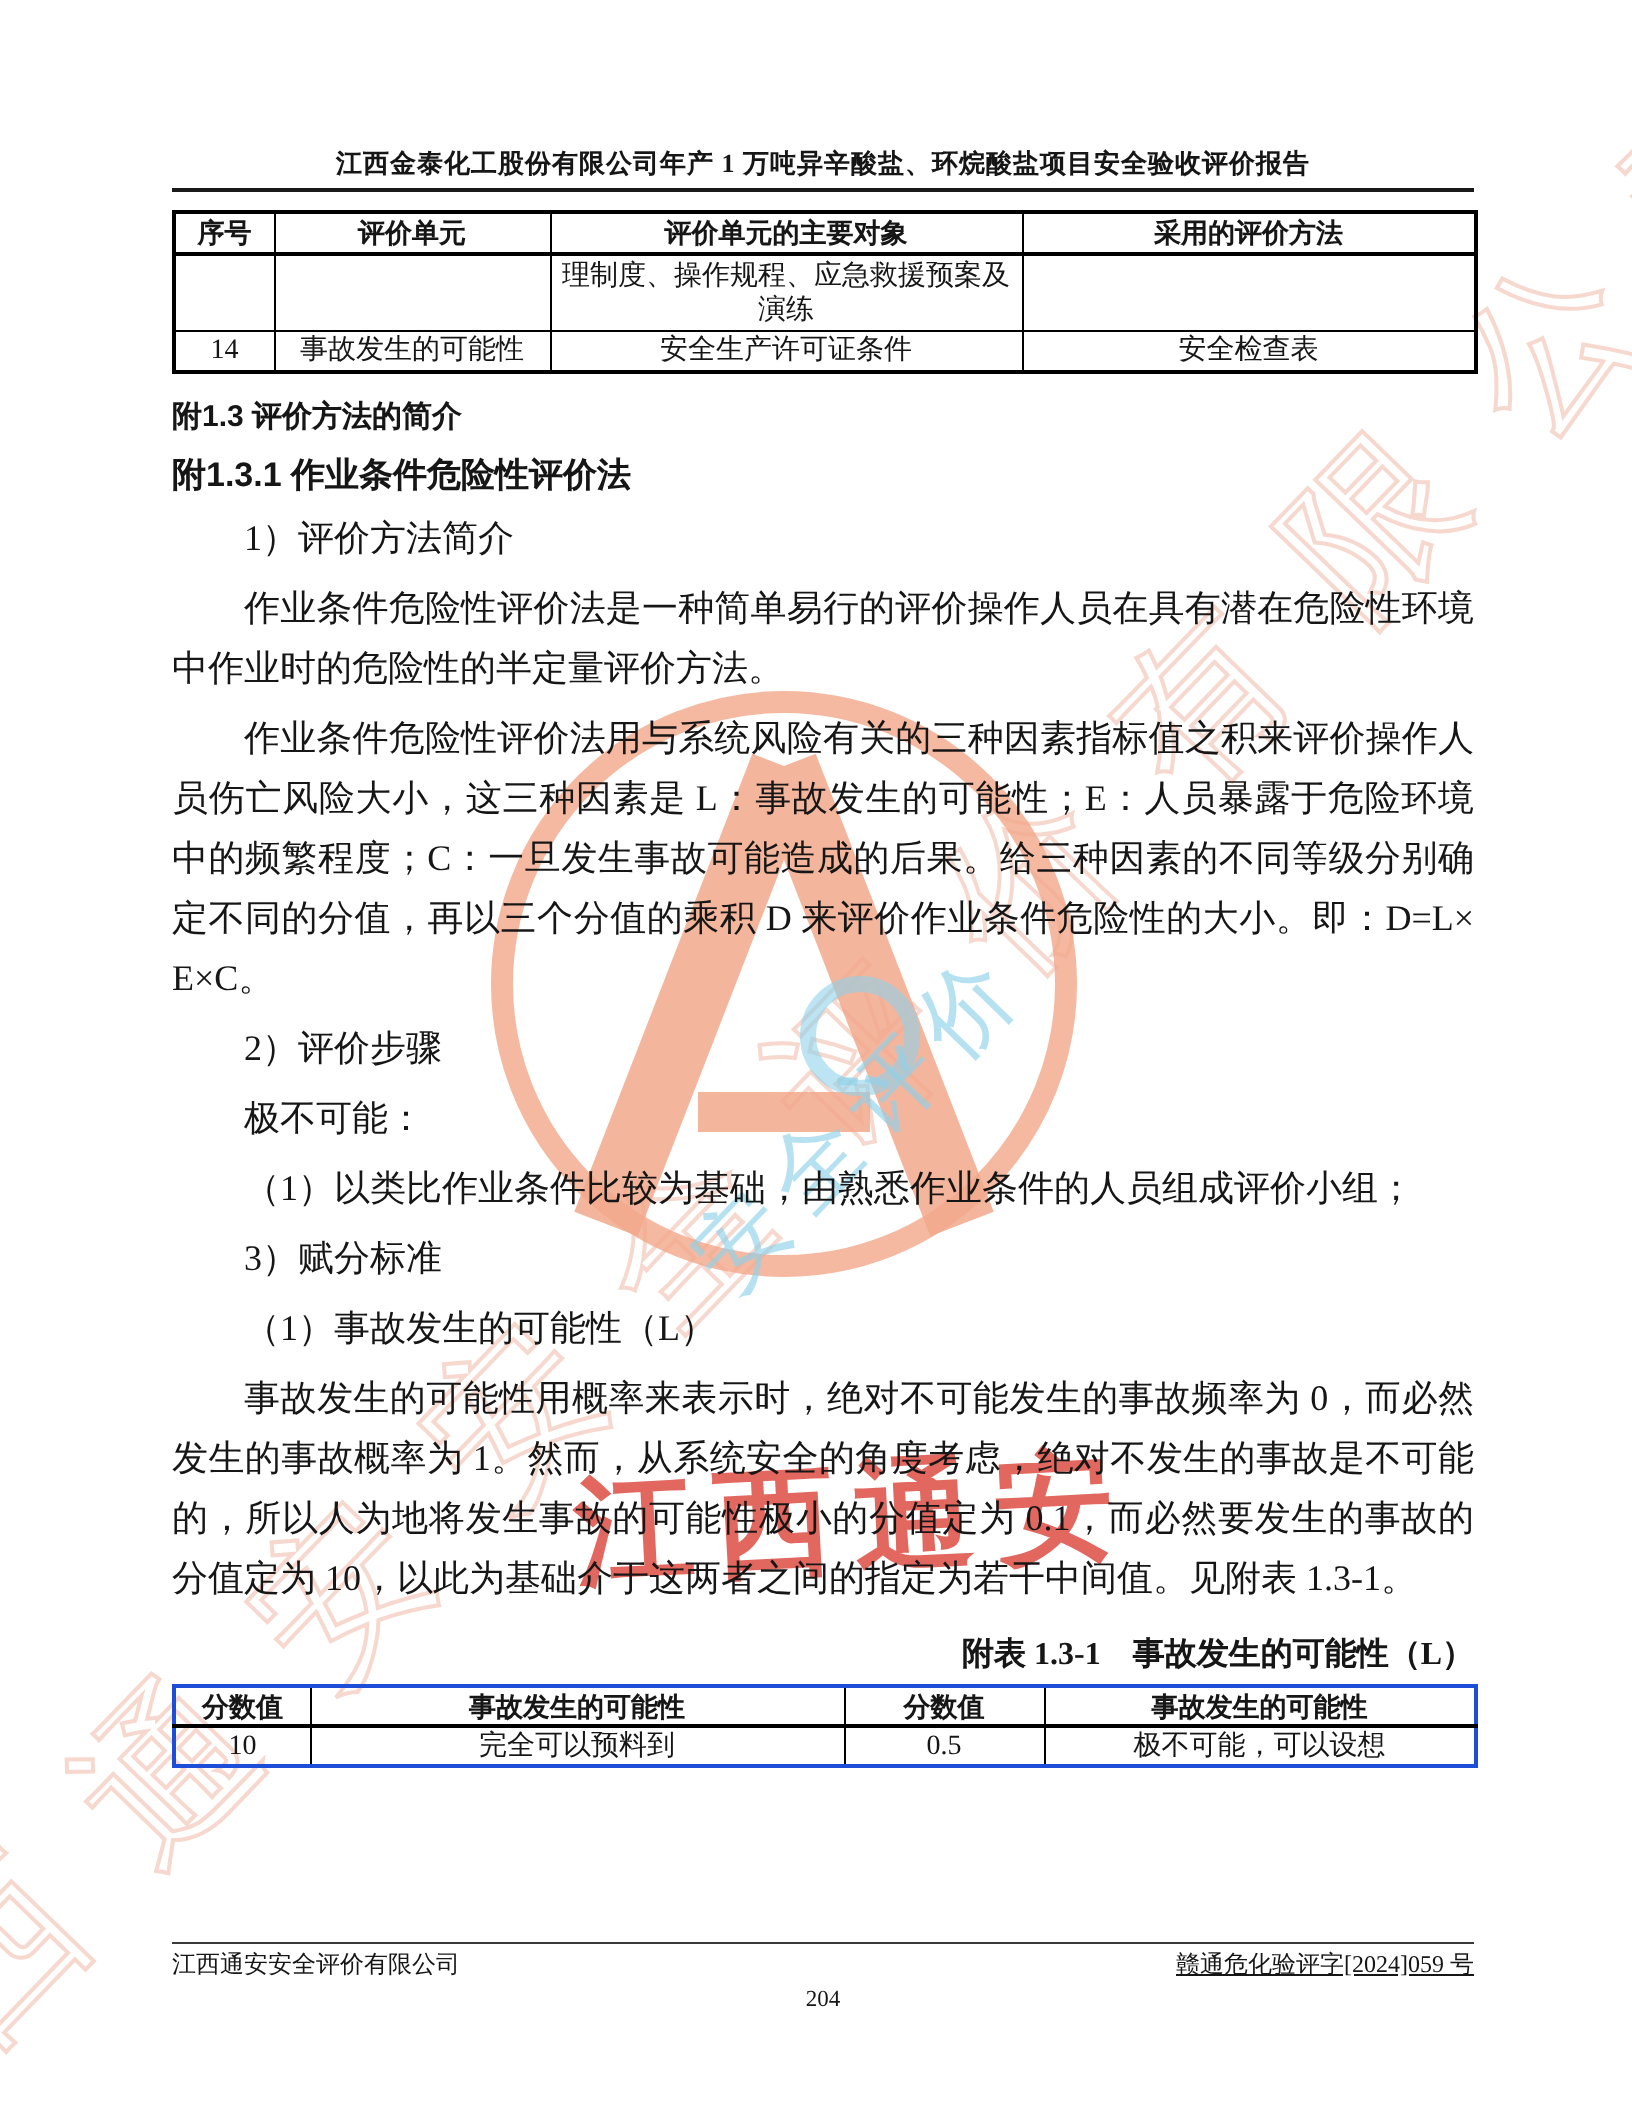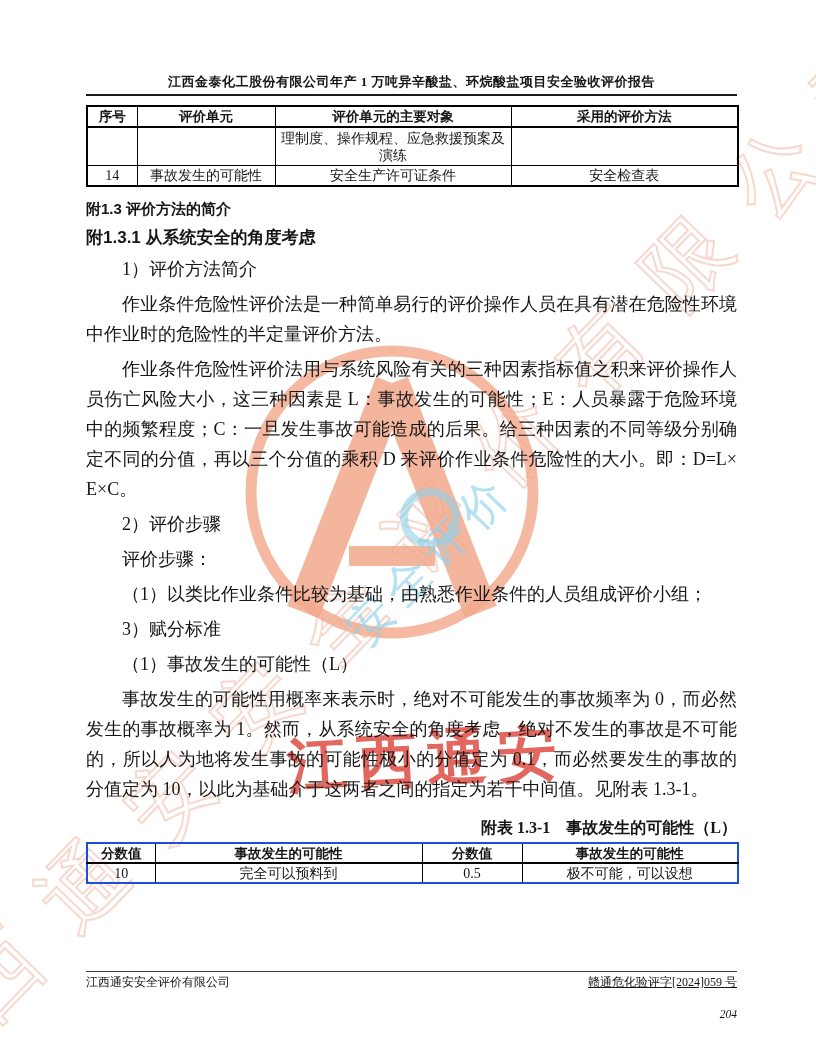--- a/index.html
+++ b/index.html
@@ -40,21 +40,21 @@
   .t2 th,.t2 td { border:1px solid #000; text-align:center; vertical-align:middle; padding:0 2px; line-height:17px; height:18px; }
   .t2 thead th { border-bottom:2px solid #000; font-family:"Liberation Sans","DejaVu Sans",sans-serif; font-size:13.5px; font-weight:700; }
 
   .footer {
     position:absolute; left:86px; top:971px; width:651px; z-index:1;
     border-top:1px solid #3a3a3a; font-size:12px; line-height:14px;
   }
   .footer .bar { overflow:hidden; padding-top:3px; }
   .f-left { float:left; }
   .f-right { float:right;text-decoration:underline; }
-  .page-num { clear:both; text-align:right; font-size:11.5px; margin-top:18px;font-style:italic; }
+  .page-num { clear:both; text-align:center; font-size:11.5px; margin-top:4px; }
 </style>
 </head>
 <body>
 
 <div class="page">
 
   <svg class="wm" width="816" height="1056" viewBox="0 0 816 1056">
     <text transform="rotate(-46 400 560)" x="400" y="588" text-anchor="middle" font-size="84" letter-spacing="40" fill="none" stroke="#eeb39e" stroke-width="2" opacity="0.5">江西通安安全评价有限公司</text>
 
     <circle cx="392" cy="492" r="141" fill="none" stroke="#f2a78b" stroke-width="11" opacity="0.8"></circle>
@@ -99,28 +99,28 @@
         <tr class="r-last">
           <td>14</td>
           <td>事故发生的可能性</td>
           <td>安全生产许可证条件</td>
           <td>安全检查表</td>
         </tr>
       </tbody>
     </table>
 
     <div class="sec1">附1.3 评价方法的简介</div>
-    <div class="sec2">附1.3.1 从系统安全的角度考虑</div>
+    <div class="sec2">附1.3.1 作业条件危险性评价法</div>
 
     <div class="body-text">
       <p>1）评价方法简介</p>
       <p>作业条件危险性评价法是一种简单易行的评价操作人员在具有潜在危险性环境中作业时的危险性的半定量评价方法。</p>
       <p>作业条件危险性评价法用与系统风险有关的三种因素指标值之积来评价操作人员伤亡风险大小，这三种因素是 L：事故发生的可能性；E：人员暴露于危险环境中的频繁程度；C：一旦发生事故可能造成的后果。给三种因素的不同等级分别确定不同的分值，再以三个分值的乘积 D 来评价作业条件危险性的大小。即：D=L×E×C。</p>
       <p>2）评价步骤</p>
-      <p>评价步骤：</p>
+      <p>极不可能：</p>
       <p>（1）以类比作业条件比较为基础，由熟悉作业条件的人员组成评价小组；</p>
       <p>3）赋分标准</p>
       <p>（1）事故发生的可能性（L）</p>
       <p>事故发生的可能性用概率来表示时，绝对不可能发生的事故频率为 0，而必然发生的事故概率为 1。然而，从系统安全的角度考虑，绝对不发生的事故是不可能的，所以人为地将发生事故的可能性极小的分值定为 0.1，而必然要发生的事故的分值定为 10，以此为基础介于这两者之间的指定为若干中间值。见附表 1.3-1。</p>
     </div>
 
     <div class="tbl-title">附表 1.3-1　事故发生的可能性（L）</div>
 
     <table class="t2">
       <colgroup>

